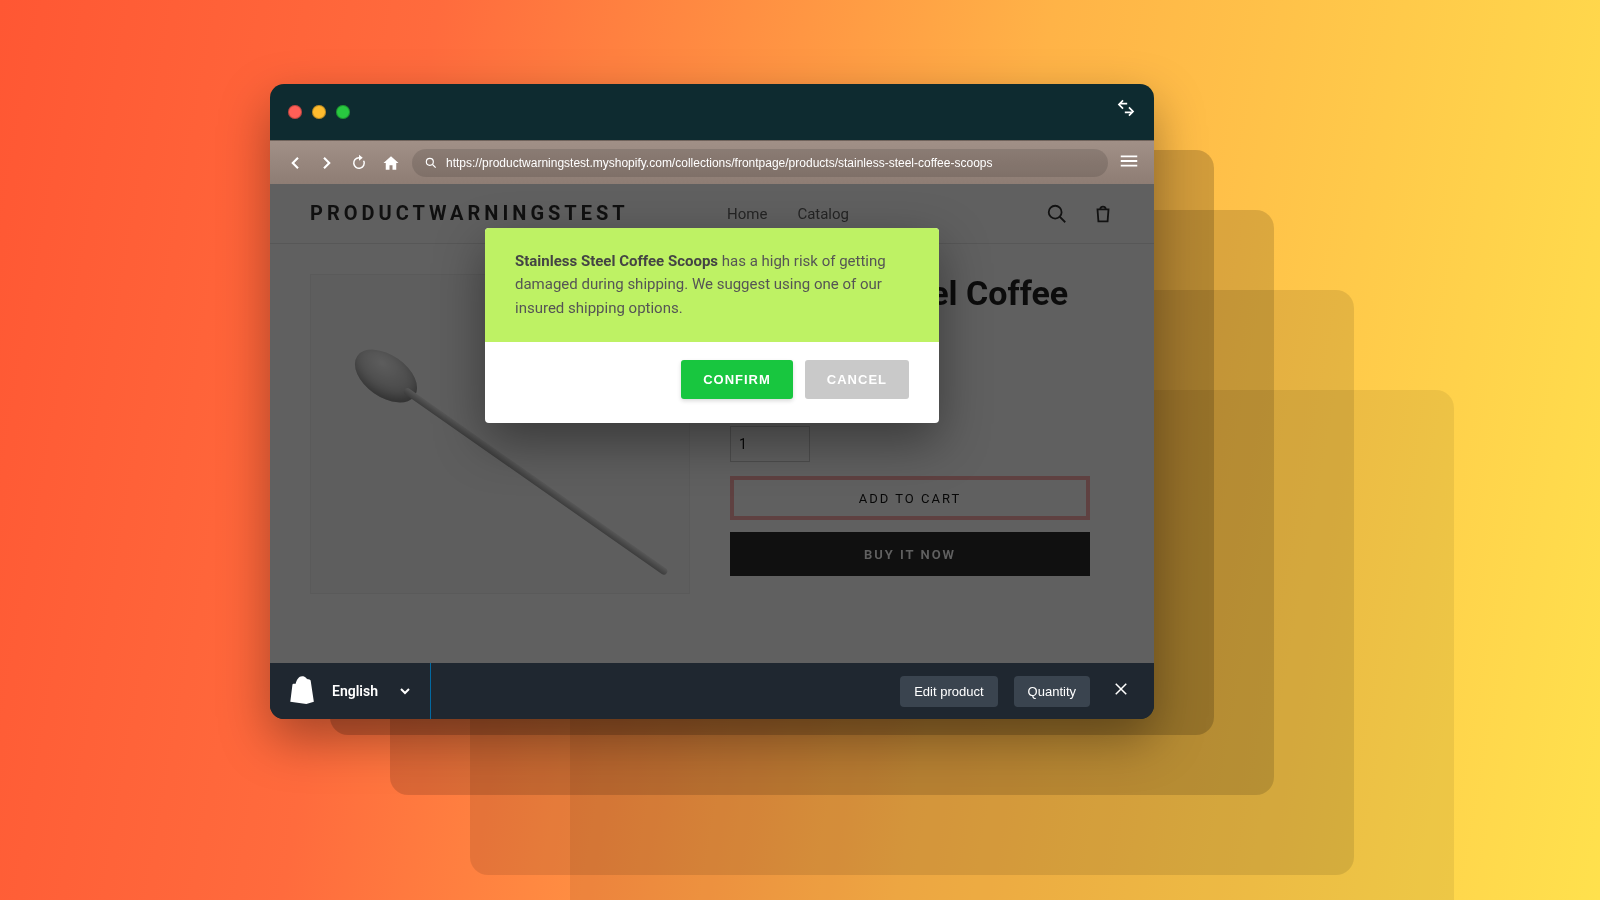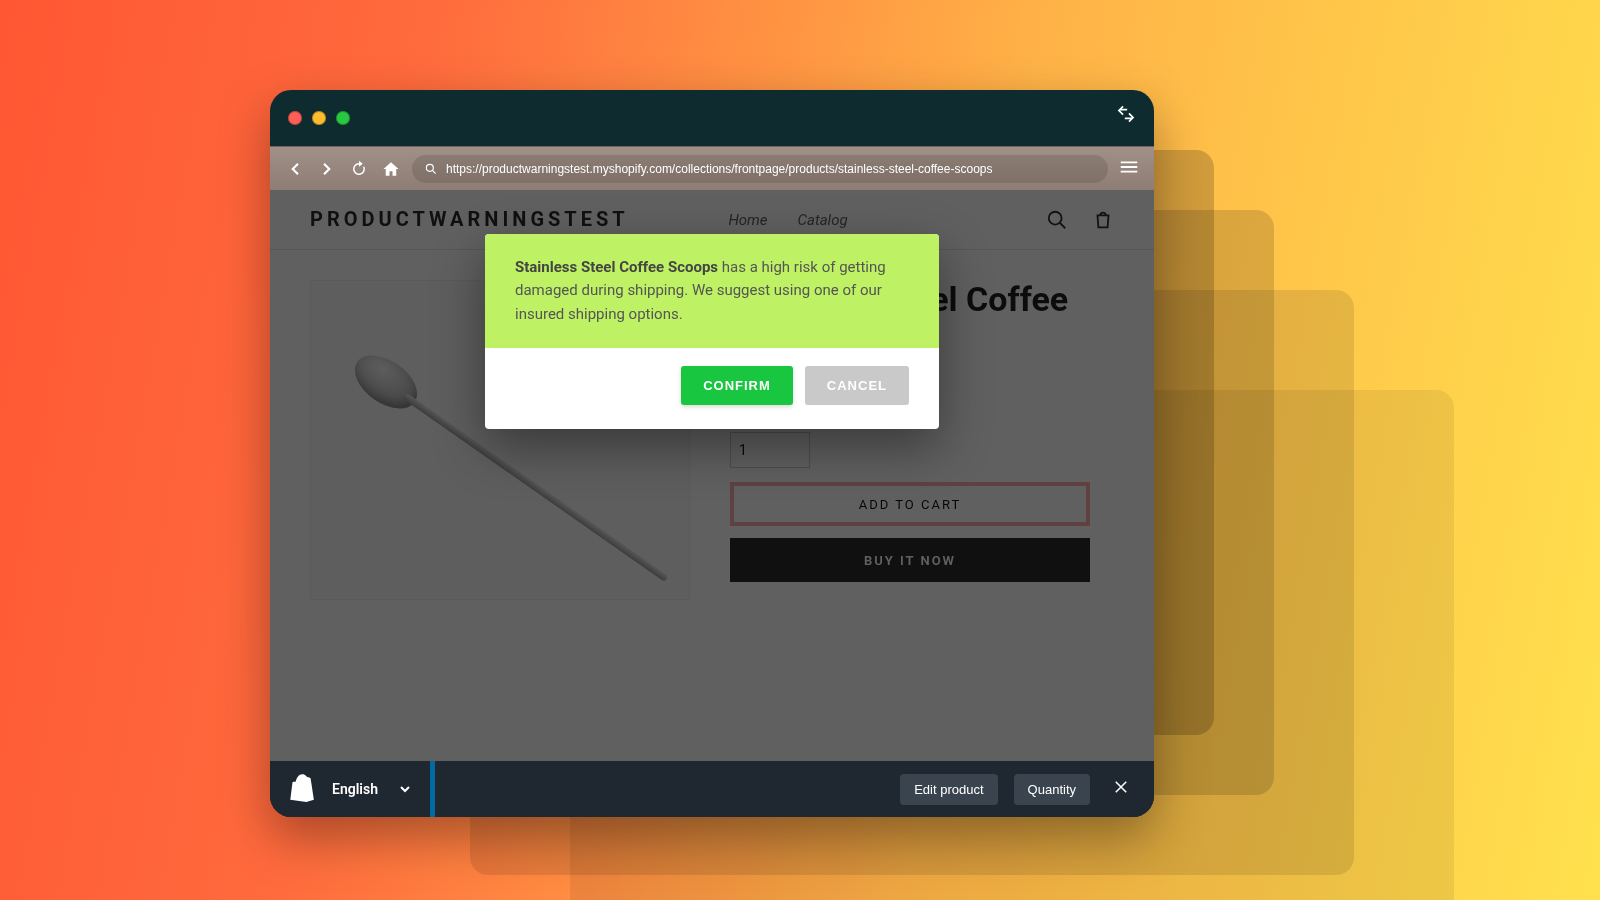--- a/index.html
+++ b/index.html
@@ -7,24 +7,24 @@
   
   .stage {
     width: 1600px; height: 900px;
     background: linear-gradient(100deg, #ff5733 0%, #ff6b3d 25%, #ffb347 60%, #ffe14d 100%);
     position: relative;
   }
 
   
   .browser {
     position: absolute;
-    left: 270px; top: 90px;
-    width: 884px; height: 727px;
+    left: 270px; top: 84px;
+    width: 884px; height: 635px;
     background: #0e2b30;
-    border-radius: 21px;
+    border-radius: 14px;
     box-shadow: 0 20px 50px rgba(0,0,0,0.35);
     overflow: hidden;
   }
   .window-shadow2{
     position:absolute;
     left:270px; top:90px;
     width:884px; height:585px;
     box-shadow: 60px 60px 0 rgba(0,0,0,0.18), 120px 120px 0 rgba(0,0,0,0.14), 200px 200px 0 rgba(0,0,0,0.10), 300px 300px 0 rgba(0,0,0,0.07);
     border-radius:18px;
     pointer-events:none;
@@ -65,21 +65,21 @@
     background:#fff;
     overflow:hidden;
   }
   .store-header{
     display:flex; align-items:center; justify-content:space-between;
     padding:18px 40px; border-bottom:1px solid #e5e5e5;
   }
   .store-title{
     font-size:20px; font-weight:700; letter-spacing:4px; color:#1a1a1a; max-width:220px; line-height:1.15;
   }
-  .store-nav{display:flex; gap:30px; color:#555; font-size:15px;font-style:italic;}
+  .store-nav{display:flex; gap:30px; color:#555; font-size:15px;}
   .store-nav span{cursor:pointer;}
   .store-icons{display:flex; gap:24px; color:#222;}
   .store-icons svg{width:22px;height:22px;fill:none;stroke:#222;stroke-width:2;}
 
   .product-area{
     display:flex; gap:40px; padding:30px 40px;
   }
   .product-image{
     width:380px; height:320px; position:relative;
     background:#fafafa; border:1px solid #eee;
@@ -148,21 +148,21 @@
     padding:12px 22px; border:none; border-radius:3px; cursor:pointer;
   }
 
   
   .adminbar{
     height:56px; background:#1f2730; display:flex; align-items:center; justify-content:space-between;
     padding:0 18px; color:#fff;
   }
   .admin-left{display:flex; align-items:center; gap:18px;}
   .shopify-icon svg{width:26px;height:30px;fill:#fff;}
-  .lang{display:flex;align-items:center;gap:22px; font-size:14px; font-weight:600; cursor:pointer; padding-right:20px; border-right:5px solid #0369a1; height:56px;}
+  .lang{display:flex;align-items:center;gap:22px; font-size:14px; font-weight:600; cursor:pointer; padding-right:20px; border-right:1px solid #0369a1; height:56px;}
   .admin-right{display:flex; align-items:center; gap:16px;}
   .admin-btn{
     background:#3a444f; color:#fff; border:none; padding:8px 14px; border-radius:4px; font-size:13px; cursor:pointer;
   }
   .admin-close{cursor:pointer; padding:0 6px;}
   .admin-close svg{width:18px;height:18px;stroke:#fff;stroke-width:2;fill:none;}
 </style>
 </head>
 <body>
 

